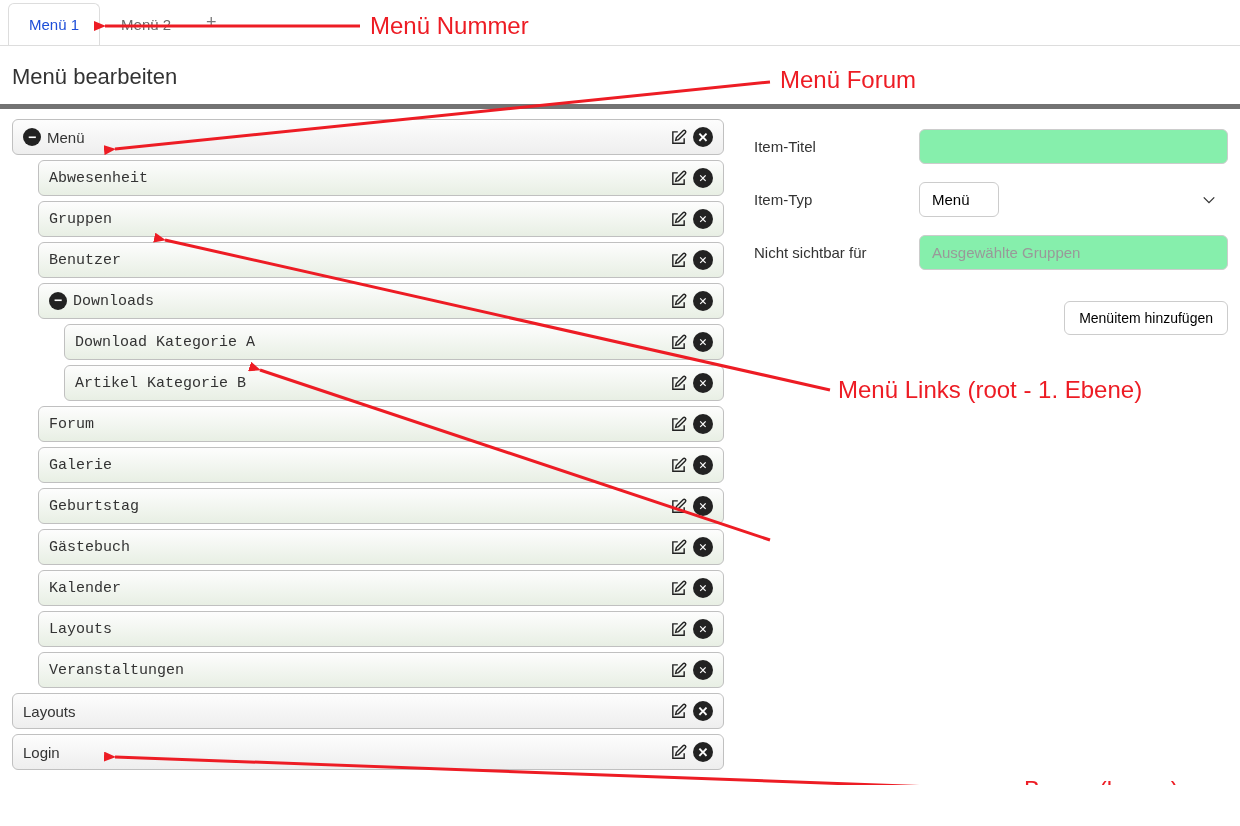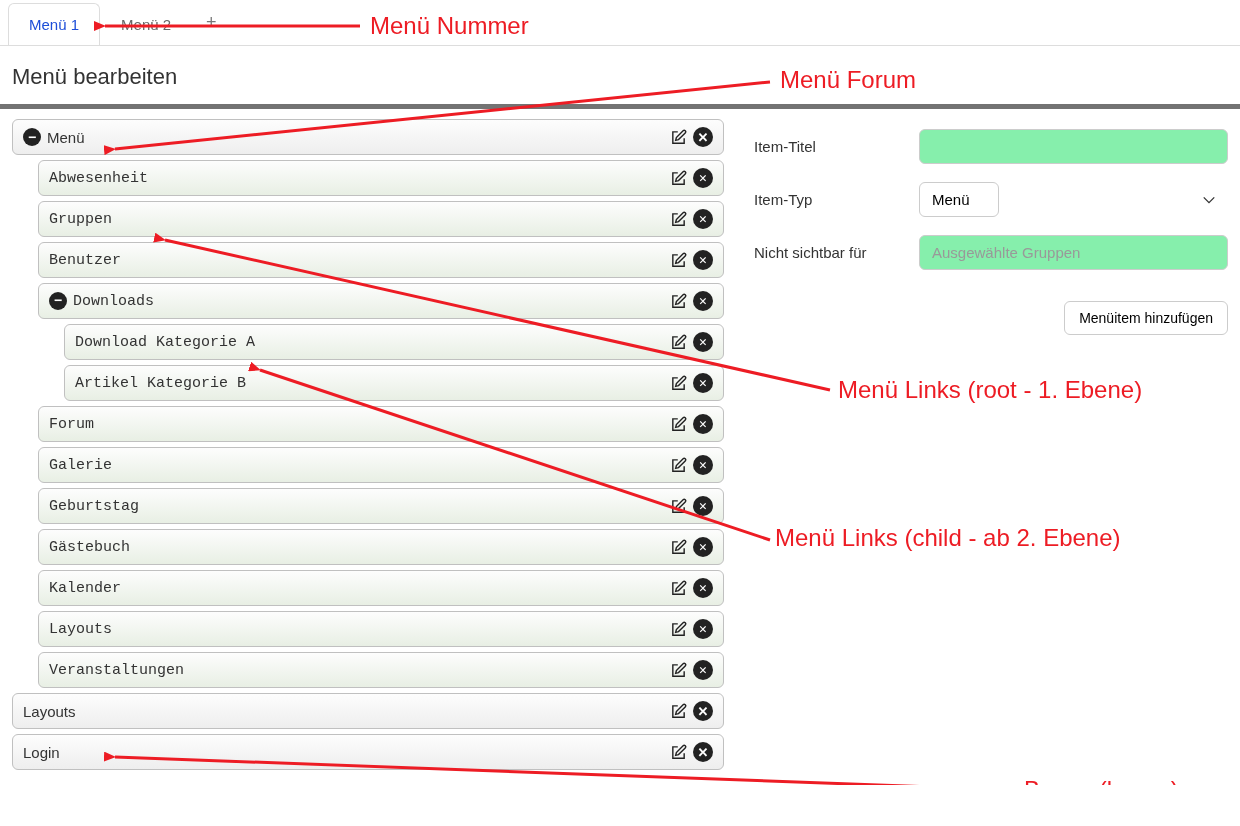--- a/index.html
+++ b/index.html
@@ -332,16 +332,15 @@
     <line x1="830" y1="390" x2="165" y2="240" stroke="#ed1c24" stroke-width="3" marker-end="url(#ah)"></line>
 
     <line x1="770" y1="540" x2="260" y2="370" stroke="#ed1c24" stroke-width="3" marker-end="url(#ah)"></line>
 
     <line x1="1015" y1="790" x2="115" y2="757" stroke="#ed1c24" stroke-width="3" marker-end="url(#ah)"></line>
   </svg>
 
   <div class="annotation" style="left:370px; top:12px;">Menü Nummer</div>
   <div class="annotation" style="left:780px; top:66px;">Menü Forum</div>
   <div class="annotation" style="left:838px; top:376px;">Menü Links (root - 1. Ebene)</div>
-  <div class="annotation" style="left:775px; top:524px;">Menü Links (child - ab 2. Ebene)</div>
   <div class="annotation" style="left:1024px; top:776px;">Boxen (boxes)</div>
 
 </div>
 
 </body></html>

